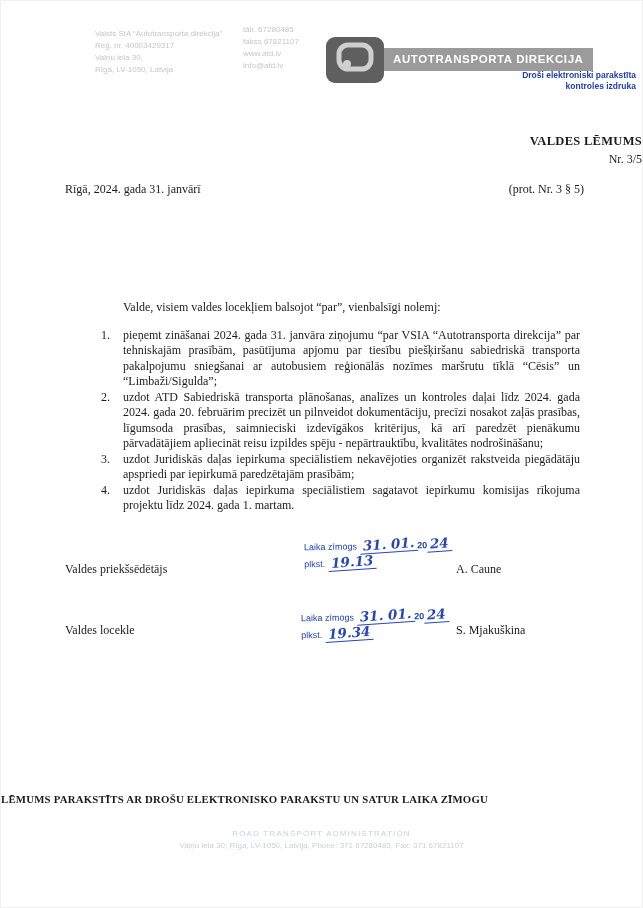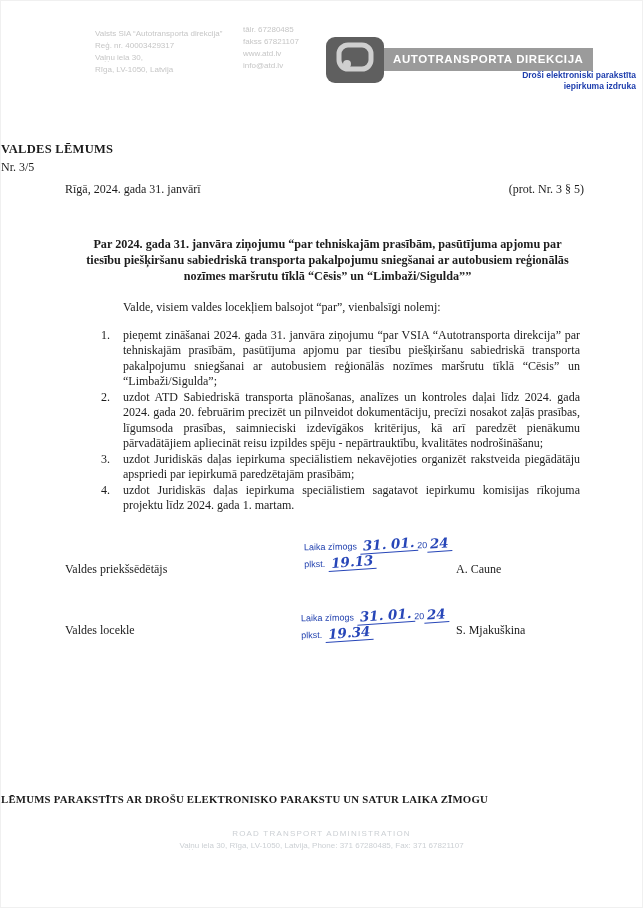--- a/index.html
+++ b/index.html
@@ -15,21 +15,21 @@
     font-size:8px;line-height:12px;color:#c6c6c6;}
   .logo-block{position:absolute;left:325px;top:36px;width:58px;height:46px;
     background:#5f5f5f;border-radius:9px;display:flex;align-items:center;justify-content:center;}
   .logo-banner{position:absolute;left:383px;top:47px;width:209px;height:23px;background:#9b9b9b;
     color:#ffffff;font-family:"Liberation Sans",sans-serif;font-weight:bold;font-size:11.5px;
     line-height:23px;letter-spacing:0.6px;padding-left:9px;box-sizing:border-box;white-space:nowrap;}
   .digital-note{position:absolute;right:6px;top:69px;width:170px;text-align:right;
     color:#1f3fae;font-family:"Liberation Sans",sans-serif;font-weight:bold;
     font-size:8.5px;line-height:10.5px;}
   
-  .doc-title{position:absolute;left:0;top:133px;width:100%;text-align:left;margin-top:8px;}
+  .doc-title{position:absolute;left:0;top:133px;width:100%;text-align:right;}
   .doc-title .t1{font-weight:bold;font-size:12.5px;letter-spacing:0.3px;}
   .doc-title .t2{font-size:12px;margin-top:3px;}
   .date-row{position:absolute;left:64px;right:58px;top:181px;display:flex;
     justify-content:space-between;font-size:12px;}
   
   .subject{position:absolute;left:84px;right:72px;top:235px;text-align:center;
     font-weight:bold;font-size:12.2px;line-height:16px;}
   
   .body-flow{position:absolute;left:64px;right:62px;top:299px;font-size:12px;line-height:15.5px;}
   .intro{text-indent:58px;margin:0 0 12px 0;}
@@ -39,21 +39,21 @@
   ol.decisions .num{width:22px;flex-shrink:0;}
   ol.decisions .txt{flex:1;text-align:justify;}
   
   .sig-role{position:absolute;left:64px;font-size:12px;}
   .sig-name{position:absolute;left:455px;font-size:12px;}
   .stamp{position:absolute;color:#1f3fae;font-family:"Liberation Sans",sans-serif;
     font-size:9px;line-height:15px;transform:rotate(-1deg);}
   .stamp .hand{font-family:"DejaVu Serif",serif;font-style:italic;font-weight:bold;
     color:#2746b8;font-size:13.5px;border-bottom:1.4px solid #2746b8;padding:0 3px;
     display:inline-block;transform:rotate(-3deg);}
-  .stamp .pr{font-size:9px;}
+  .stamp .pr{font-size:9px;font-weight:bold;}
   
   .closing{position:absolute;left:0;top:792px;width:100%;text-align:left;
     font-weight:bold;font-size:10.8px;letter-spacing:0.2px;}
   .footer-gray{position:absolute;left:0;top:827px;width:100%;text-align:center;
     font-family:"Liberation Sans",sans-serif;color:#ccd0d4;}
   .footer-gray .f1{font-size:8px;letter-spacing:1.2px;line-height:12px;}
   .footer-gray .f2{font-size:8px;line-height:12px;}
 </style>
 </head>
 <body>
@@ -78,34 +78,33 @@
       <svg width="44" height="36" viewBox="0 0 44 36" aria-hidden="true">
         <rect x="6" y="5" width="32" height="24" rx="9" fill="none" stroke="#cfcfcf" stroke-width="5"></rect>
         <circle cx="14" cy="24" r="4" fill="#cfcfcf"></circle>
       </svg>
     </span>
   </div>
   <div class="logo-banner">AUTOTRANSPORTA DIREKCIJA</div>
 
   <div class="digital-note">
     <div>Droši elektroniski parakstīta</div>
-    <div>iepirkuma izdruka</div>
+    <div>kontroles izdruka</div>
   </div>
 
   <div class="doc-title">
     <div class="t1">VALDES LĒMUMS</div>
     <div class="t2">Nr. 3/5</div>
   </div>
 
   <div class="date-row">
     <span>Rīgā, 2024. gada 31. janvārī</span>
     <span>(prot. Nr. 3 § 5)</span>
   </div>
 
-  <div class="subject">Par 2024. gada 31. janvāra ziņojumu “par tehniskajām prasībām, pasūtījuma apjomu par tiesību piešķiršanu sabiedriskā transporta pakalpojumu sniegšanai ar autobusiem reģionālās nozīmes maršrutu tīklā “Cēsis” un “Limbaži/Sigulda””</div>
 
   <div class="body-flow">
     <p class="intro"><span>Valde, visiem valdes locekļiem balsojot “par”, </span><span class="emph">vienbalsīgi nolemj:</span></p>
     <ol class="decisions">
       <li>
         <span class="num">1.</span>
         <span class="txt">pieņemt zināšanai 2024. gada 31. janvāra ziņojumu “par VSIA “Autotransporta direkcija” par tehniskajām prasībām, pasūtījuma apjomu par tiesību piešķiršanu sabiedriskā transporta pakalpojumu sniegšanai ar autobusiem reģionālās nozīmes maršrutu tīklā “Cēsis” un “Limbaži/Sigulda”;</span>
       </li>
       <li>
         <span class="num">2.</span>

